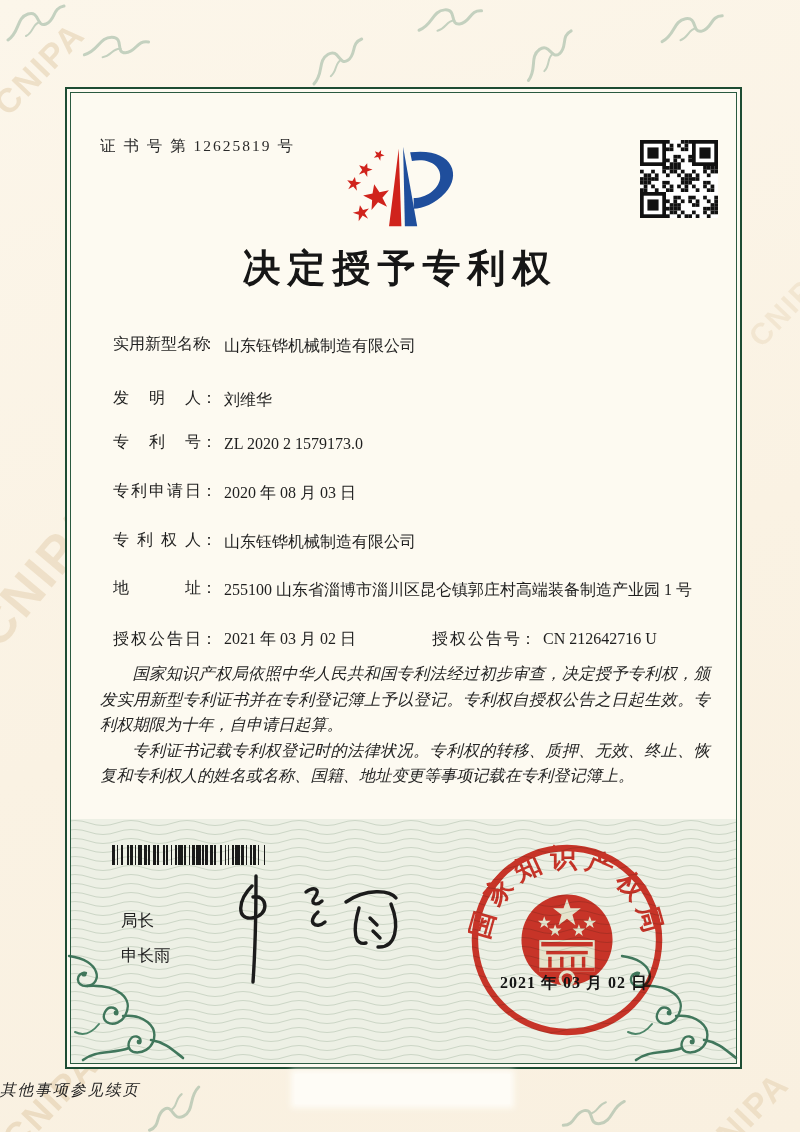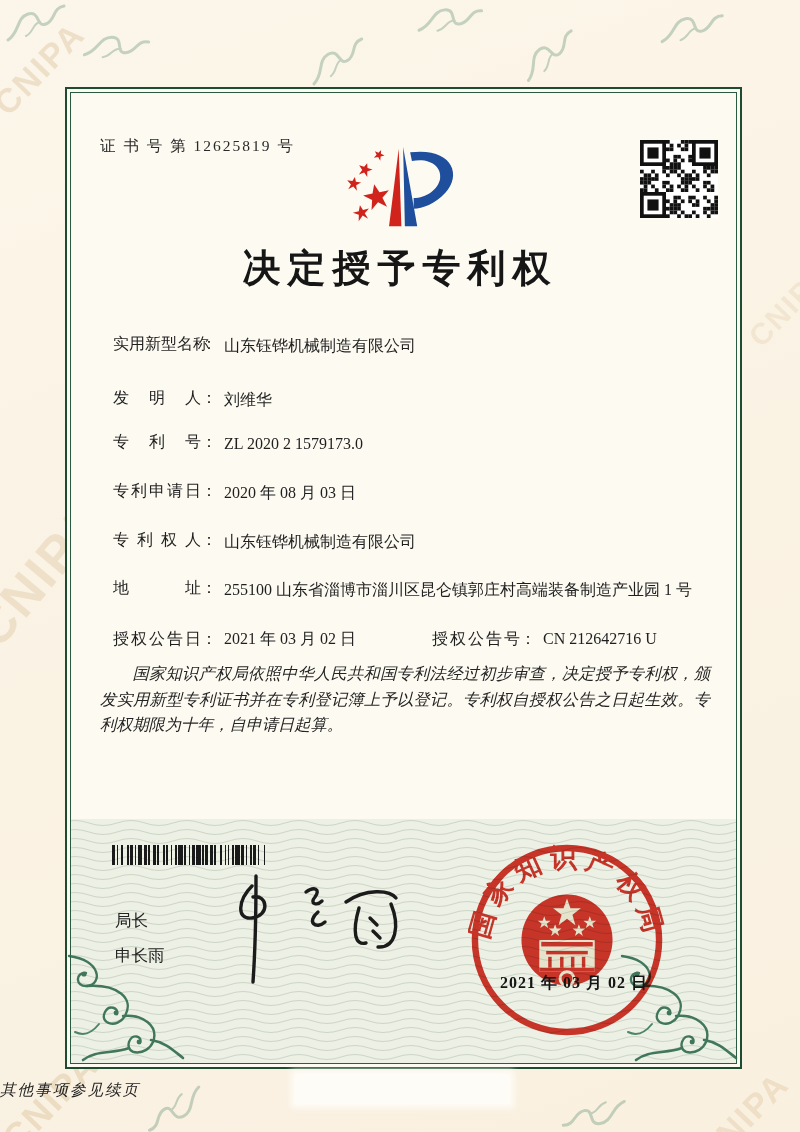--- a/index.html
+++ b/index.html
@@ -26,21 +26,21 @@
   .frow{position:absolute;left:0;white-space:nowrap;}
   .flabel{display:inline-block;width:88px;text-align:justify;text-align-last:justify;vertical-align:top;}
   .fcolon{display:inline-block;vertical-align:top;}
   .fvalue{display:inline-block;margin-left:7px;vertical-align:top;white-space:normal;width:480px;line-height:24px;}
   .grant{position:absolute;left:0;top:295px;white-space:nowrap;}
   .grant .second{margin-left:72px;}
   .paras{left:100px;top:661px;width:610px;font-size:16.2px;line-height:25.5px;color:#242424;font-style:italic;font-family:"DejaVu Serif","Liberation Serif",serif;text-align:justify;}
   .paras p{margin:0;text-indent:2em;}
   .barcode{left:112px;top:845px;width:210px;height:20px;display:flex;align-items:stretch;}
   .barcode i{display:block;height:100%;}
-  .officer{left:115px;top:903px;font-family:"Liberation Sans",sans-serif;font-size:16.5px;color:#222;line-height:35px;}
+  .officer{left:121px;top:903px;font-family:"Liberation Sans",sans-serif;font-size:16.5px;color:#222;line-height:35px;}
   .sig{left:222px;top:870px;}
   .seal{left:468px;top:841px;mix-blend-mode:multiply;}
   .sealdate{left:494px;top:973px;width:160px;text-align:center;font-size:16px;font-weight:bold;color:#141414;letter-spacing:1px;}
   .pageno{left:0;top:1036px;width:800px;text-align:center;font-size:13.5px;color:#2b2b2b;letter-spacing:1px;}
   .contnote-bg{left:295px;top:1074px;width:215px;height:30px;background:#fefcf6;box-shadow:0 0 6px 4px #fefcf6;}
   .contnote{left:0;top:1080px;width:800px;text-align:left;font-size:15.5px;font-style:italic;color:#242424;font-family:"DejaVu Serif",serif;letter-spacing:2px;}
 </style>
 </head>
 <body>
 
@@ -321,20 +321,21 @@
       <span class="flabel">地址</span><span class="fcolon">：</span><span class="fvalue">255100  山东省淄博市淄川区昆仑镇郭庄村高端装备制造产业园 1 号</span>
     </div>
     <div class="grant">
       <span class="flabel">授权公告日</span><span class="fcolon">：</span><span style="margin-left:7px">2021 年 03 月 02 日</span>
       <span class="flabel second">授权公告号</span><span class="fcolon">：</span><span style="margin-left:7px">CN 212642716 U</span>
     </div>
   </div>
 
   <div class="abs paras">
     <p>国家知识产权局依照中华人民共和国专利法经过初步审查，决定授予专利权，颁发实用新型专利证书并在专利登记簿上予以登记。专利权自授权公告之日起生效。专利权期限为十年，自申请日起算。</p>
+    <p>专利证书记载专利权登记时的法律状况。专利权的转移、质押、无效、终止、恢复和专利权人的姓名或名称、国籍、地址变更等事项记载在专利登记簿上。</p>
   </div>
 
   <div class="abs barcode" id="barcode">
       <i style="width:3px;background:#1a1a1a"></i>
       <i style="width:1.5px;background:transparent"></i>
       <i style="width:1.5px;background:#1a1a1a"></i>
       <i style="width:3px;background:transparent"></i>
       <i style="width:1.5px;background:#1a1a1a"></i>
       <i style="width:4.5px;background:transparent"></i>
       <i style="width:1.5px;background:#1a1a1a"></i>

